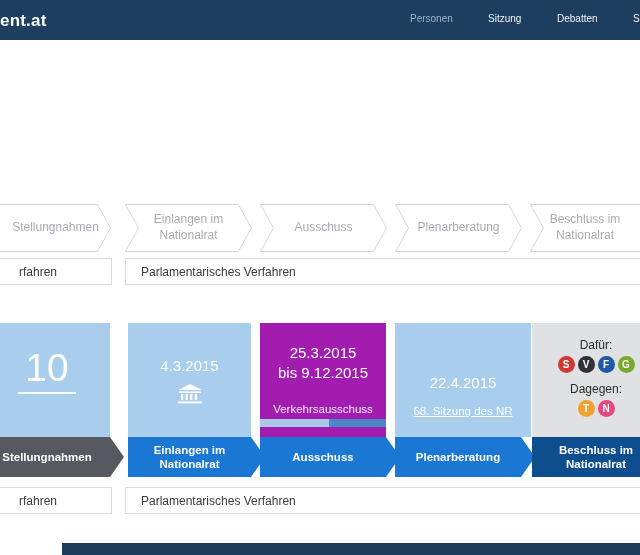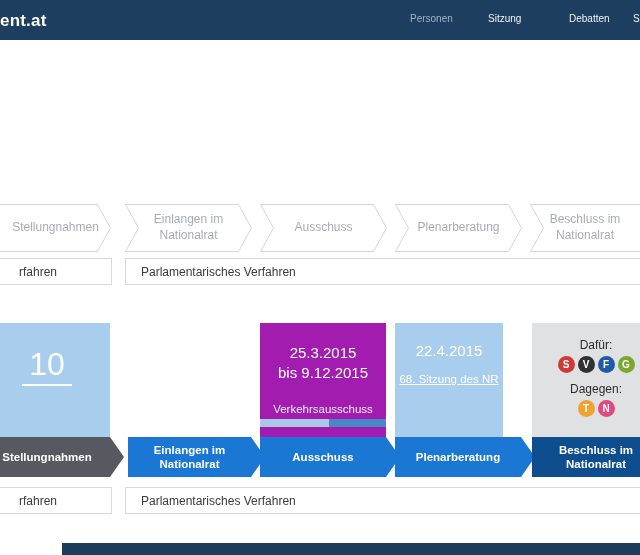--- a/index.html
+++ b/index.html
@@ -41,21 +41,21 @@
   .card-footer { position:absolute; top:437px; height:40px; display:flex; align-items:center;
                  justify-content:center; text-align:center; color:#fff; font-weight:bold;
                  font-size:11.5px; line-height:1.25; padding:0 12px; }
   .card-footer::after { content:""; position:absolute; left:100%; top:0; width:0; height:0;
                         border-top:20px solid transparent; border-bottom:20px solid transparent;
                         border-left:14px solid #000; }
   .f-gray { background:#565a60; } .f-gray::after { border-left-color:#565a60; }
   .f-blue { background:#1b77d4; } .f-blue::after { border-left-color:#1b77d4; }
   .f-navy { background:#0e4e8f; } .f-navy::after { border-left-color:#0e4e8f; }
 
-  .count-link { display:block; width:max-content; margin:24px auto 0; color:#fff; font-size:32px;
+  .count-link { display:block; width:max-content; margin:24px auto 0; color:#fff; font-size:39px;
                 line-height:1.1; text-decoration:none; border-bottom:2px solid rgba(255,255,255,0.95);
                 padding:0 7px 2px; }
   .card-col { display:flex; flex-direction:column; align-items:center; }
   .date-lg { color:#fff; font-size:15px; line-height:1.35; }
   .committee { color:#eaf2fb; font-size:11.5px; margin-top:19px; }
   .session-link { color:#fff; font-size:11.5px; margin-top:12px; text-decoration:underline; }
   .progress-track { position:absolute; left:0; right:0; bottom:10px; height:8px; background:#4a86c8; }
   .progress-fill { height:8px; background:#a9c8e8; }
 
   .vote-label { color:#2b2b2b; font-size:12px; text-align:center; }
@@ -69,21 +69,21 @@
 </head>
 <body>
 
 <div class="screen">
 
   <header class="topbar">
     <div class="logo">ent.at</div>
     <nav class="topnav">
       <a href="#" class="dim" style="left:410px">Personen</a>
       <a href="#" style="left:488px">Sitzung</a>
-      <a href="#" style="left:569px">Debatten</a>
+      <a href="#" style="left:557px">Debatten</a>
       <a href="#" style="left:633px">S</a>
     </nav>
   </header>
 
   <div class="steps">
     <div class="step" style="left:0;width:111px">
       <svg width="111" height="48" viewBox="0 0 111 48">
         <polyline points="0,0.5 97.5,0.5 110.5,24 97.5,47.5 0,47.5"></polyline>
       </svg>
       <div class="step-label">Stellungnahmen</div>
@@ -114,31 +114,43 @@
     </div>
   </div>
 
   <div class="phase-left row-top">rfahren</div>
   <div class="phase-main row-top">Parlamentarisches Verfahren</div>
 
   <div class="card cb-light" style="left:-16px;width:126px">
     <a href="#" class="count-link">10</a>
   </div>
 
+  <div class="card cb-light card-col" style="left:128px;width:123px;padding-top:33px">
+    <div class="date-lg">4.3.2015</div>
+    <svg width="26" height="20" viewBox="0 0 26 20" style="margin-top:8px">
+      <polygon points="13,0 25,6 1,6" fill="#ffffff"></polygon>
+      <rect x="2" y="7.4" width="22" height="1.6" fill="#ffffff"></rect>
+      <rect x="4" y="10" width="2.2" height="6" fill="#ffffff"></rect>
+      <rect x="8.6" y="10" width="2.2" height="6" fill="#ffffff"></rect>
+      <rect x="13.2" y="10" width="2.2" height="6" fill="#ffffff"></rect>
+      <rect x="17.8" y="10" width="2.2" height="6" fill="#ffffff"></rect>
+      <rect x="1" y="17.4" width="24" height="2" fill="#ffffff"></rect>
+    </svg>
+  </div>
 
   <div class="card cb-dark card-col" style="left:260px;width:126px;padding-top:20px">
     <div class="date-lg">25.3.2015</div>
     <div class="date-lg">bis 9.12.2015</div>
     <div class="committee">Verkehrsausschuss</div>
     <div class="progress-track">
       <div class="progress-fill" style="width: 55%;"></div>
     </div>
   </div>
 
-  <div class="card cb-light card-col" style="left:395px;width:108px;padding-top:18px">
+  <div class="card cb-light card-col" style="left:395px;width:136px;padding-top:50px">
     <div class="date-lg">22.4.2015</div>
     <a href="#" class="session-link">68. Sitzung des NR</a>
   </div>
 
   <div class="card cb-gray" style="left:532px;width:128px;padding-top:15px">
     <div class="vote-label">Dafür:</div>
     <div class="badge-row">
       <span class="party-badge" style="background-color: rgb(208, 58, 52);">S</span>
       <span class="party-badge" style="background-color: rgb(46, 50, 56);">V</span>
       <span class="party-badge" style="background-color: rgb(32, 89, 165);">F</span>

